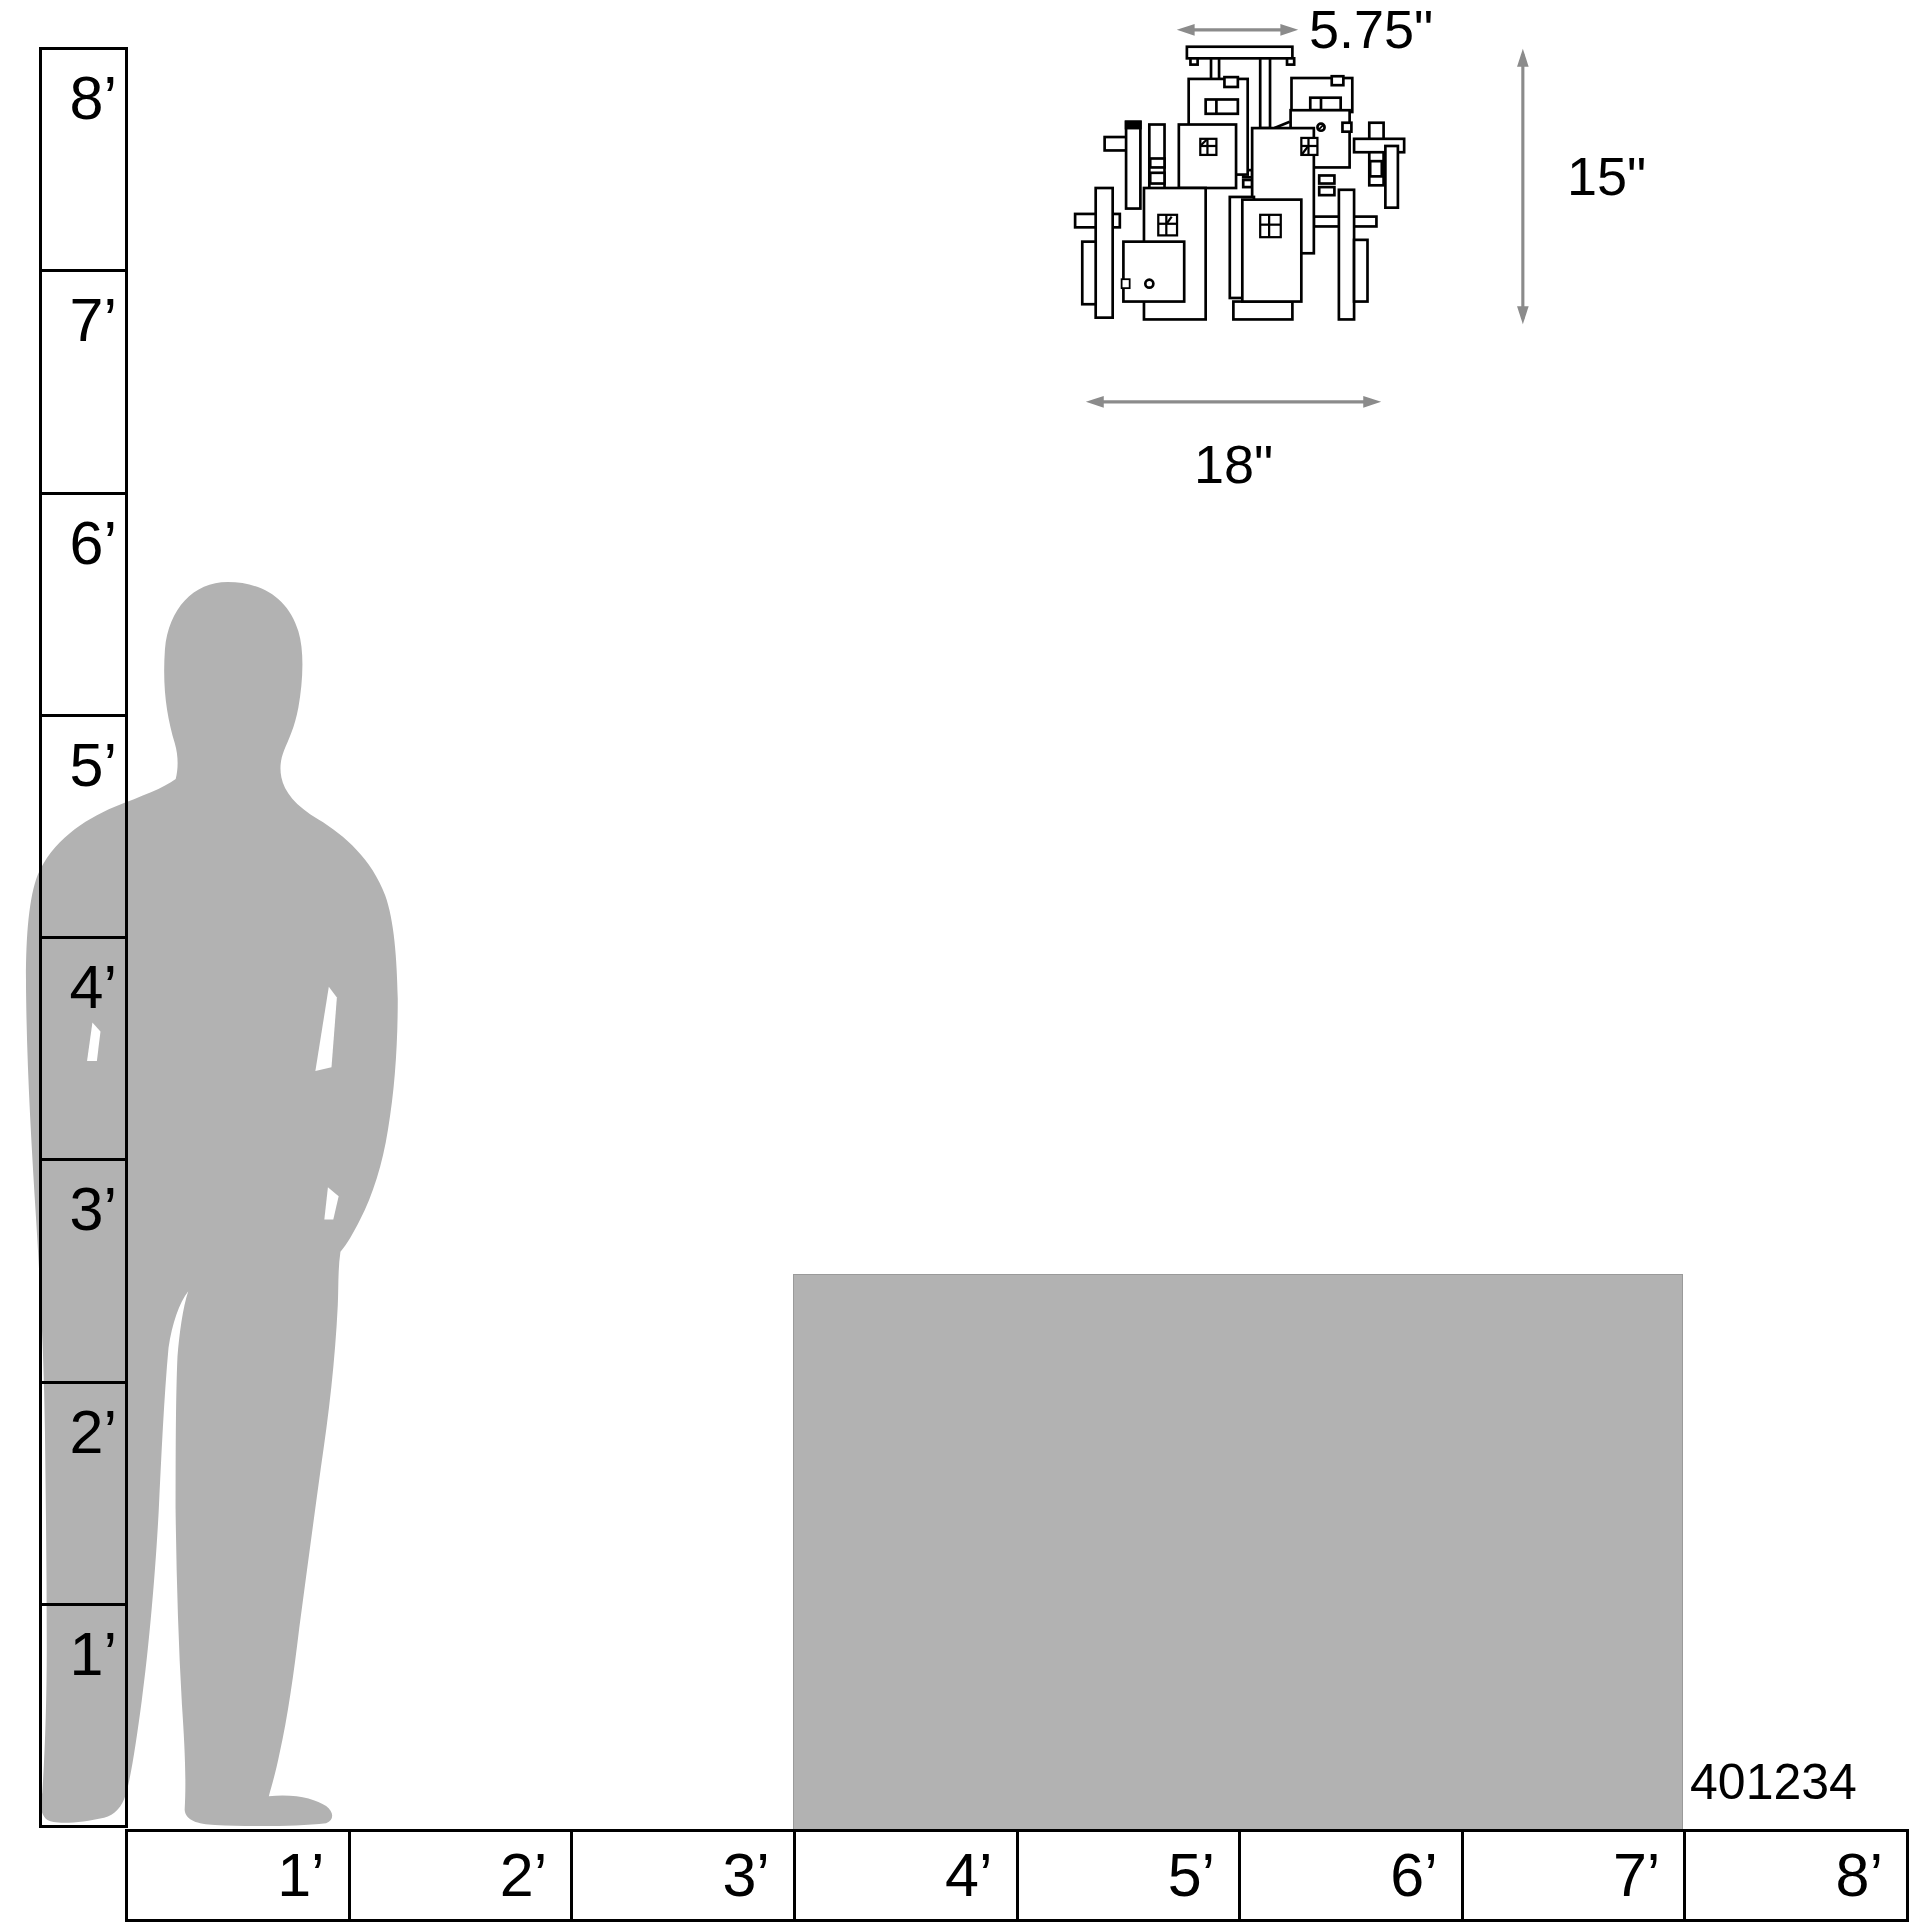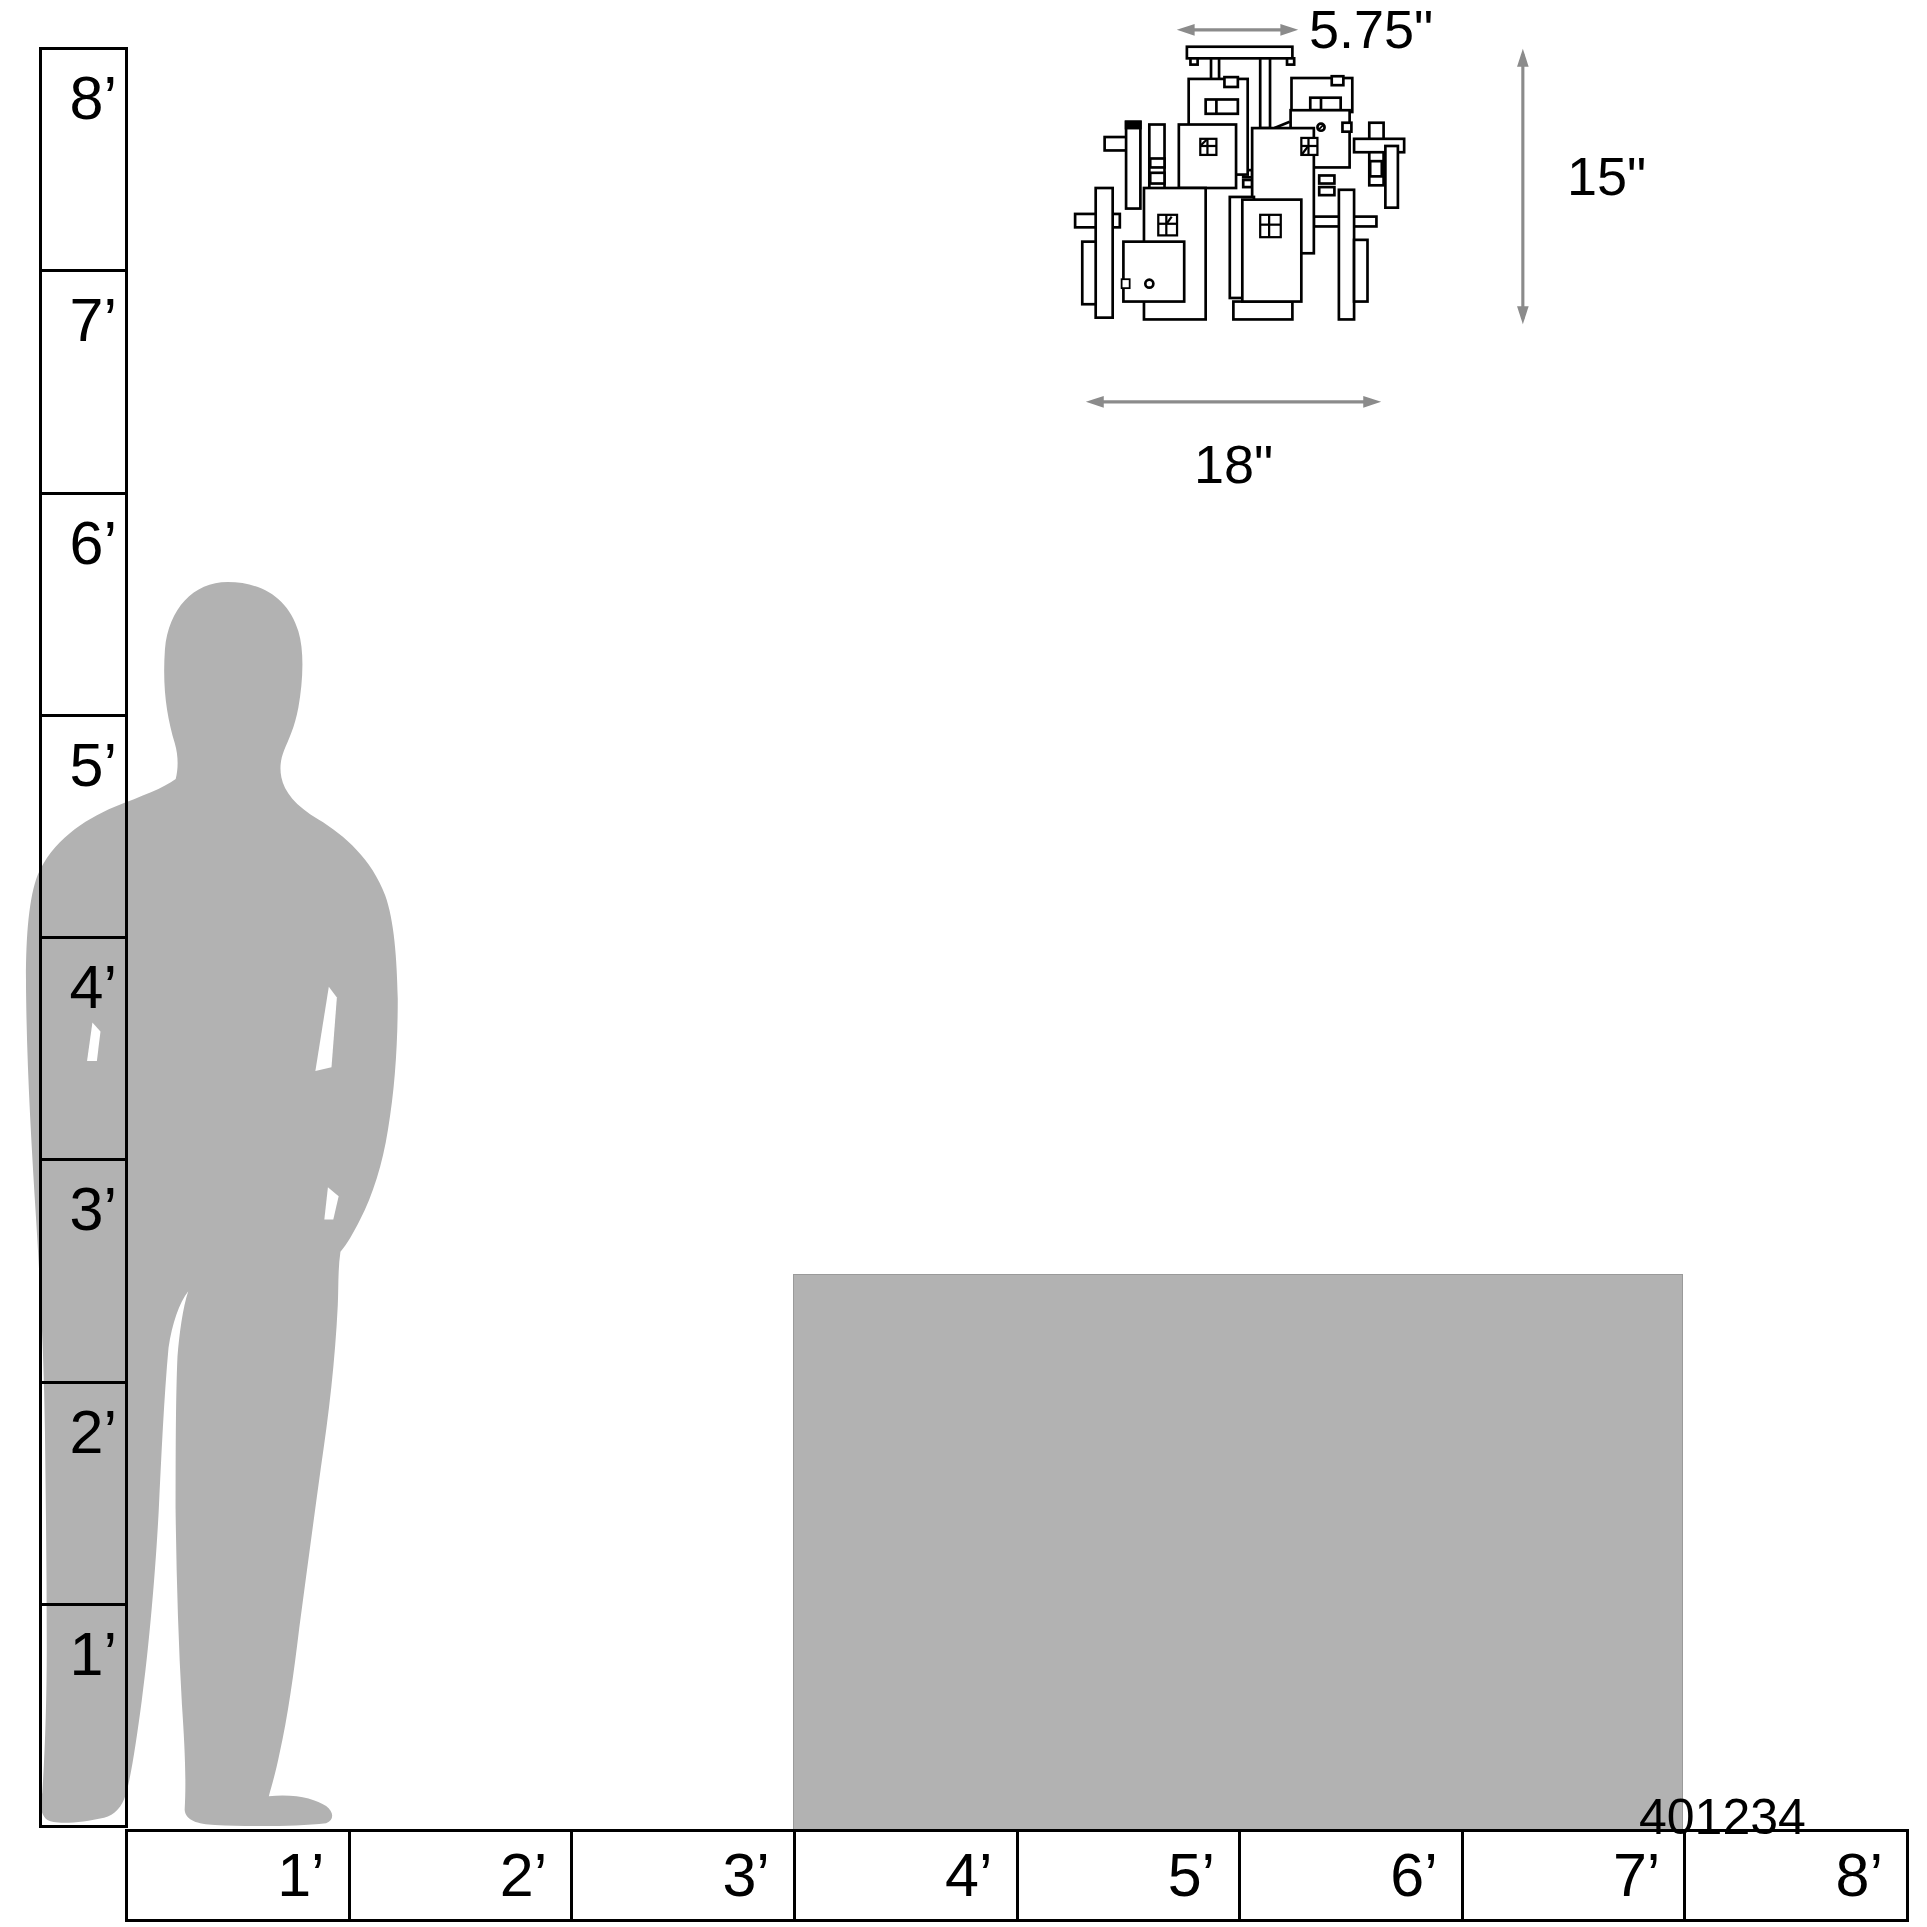--- a/index.html
+++ b/index.html
@@ -31,22 +31,22 @@
     background:#b2b2b2;border:1.8px solid #9a9a9a;box-sizing:border-box;z-index:2;
   }
   .silhouette-svg{left:0;top:0;z-index:3;}
   
   .fixture-svg{left:1066px;top:36px;z-index:5;}
   .dim-arrow{z-index:5;}
   .dim-label{font-size:54px;line-height:1;white-space:nowrap;z-index:6;}
   .dim-label-18{left:1144px;top:437px;width:179px;text-align:center;}
   .dim-label-575{left:1309px;top:1.8px;}
   .dim-label-15{left:1567px;top:149px;}
-  .part-number{left:1639px;top:1757px;width:269px;text-align:left;
-    font-size:50px;line-height:1;z-index:6;margin-top:35px;}
+  .part-number{left:1639px;top:1757px;width:269px;text-align:center;
+    font-size:50px;line-height:1;z-index:6;}
 </style>
 </head>
 <body>
 
 <div id="canvas">
 
   <div class="abs refbox"></div>
 
   <svg class="abs silhouette-svg" width="466" height="1927" viewBox="0 0 520 2152">
     <path fill="#b2b2b2" d="

